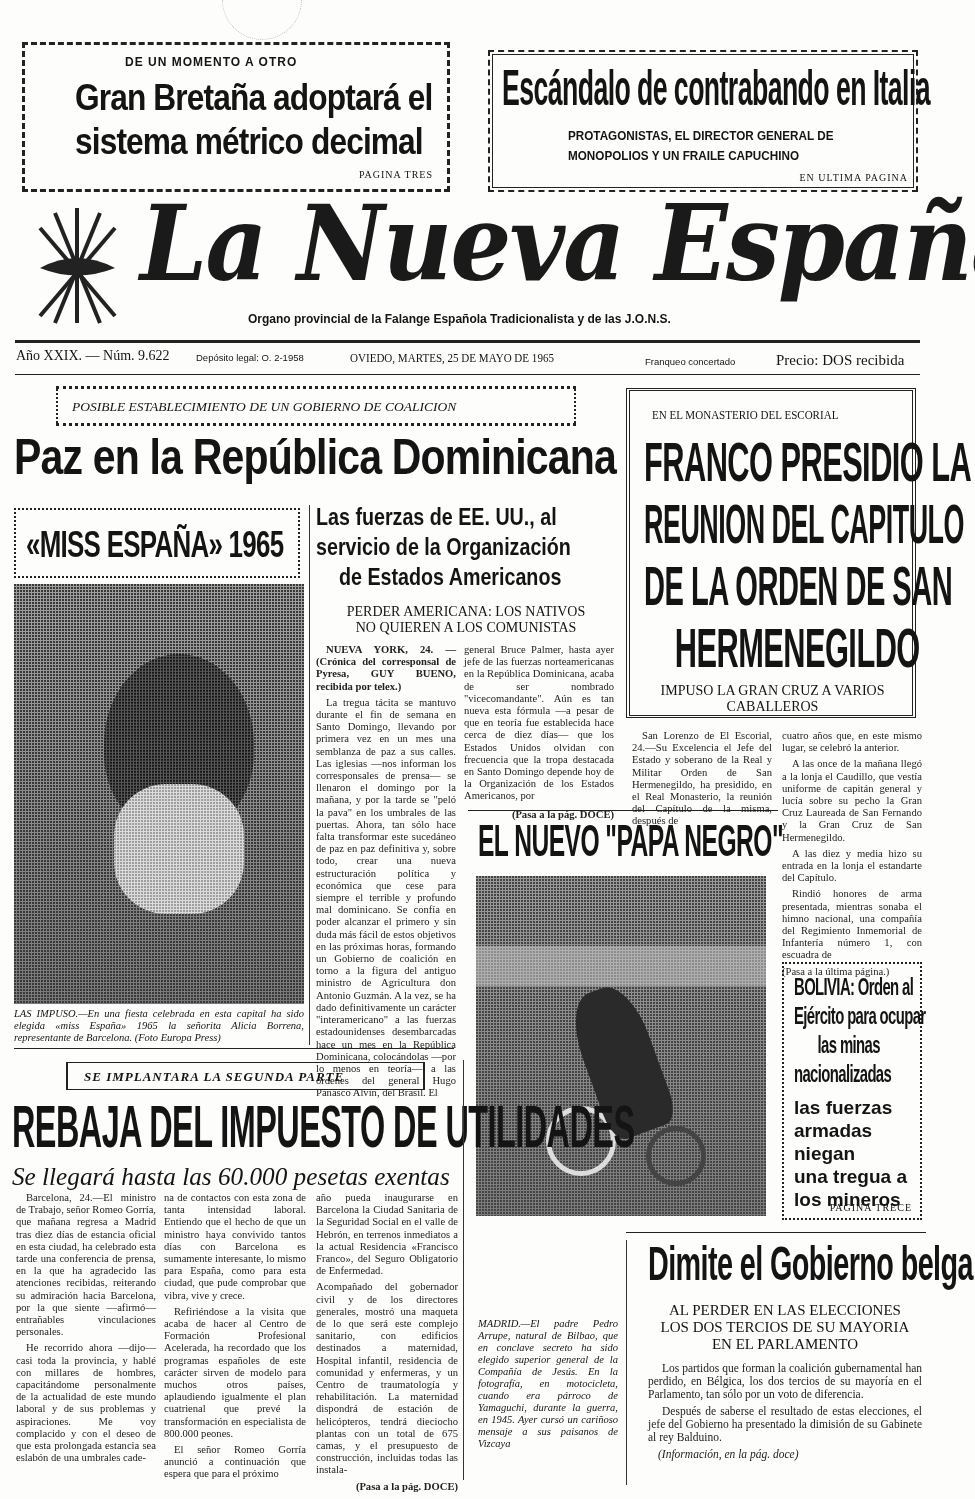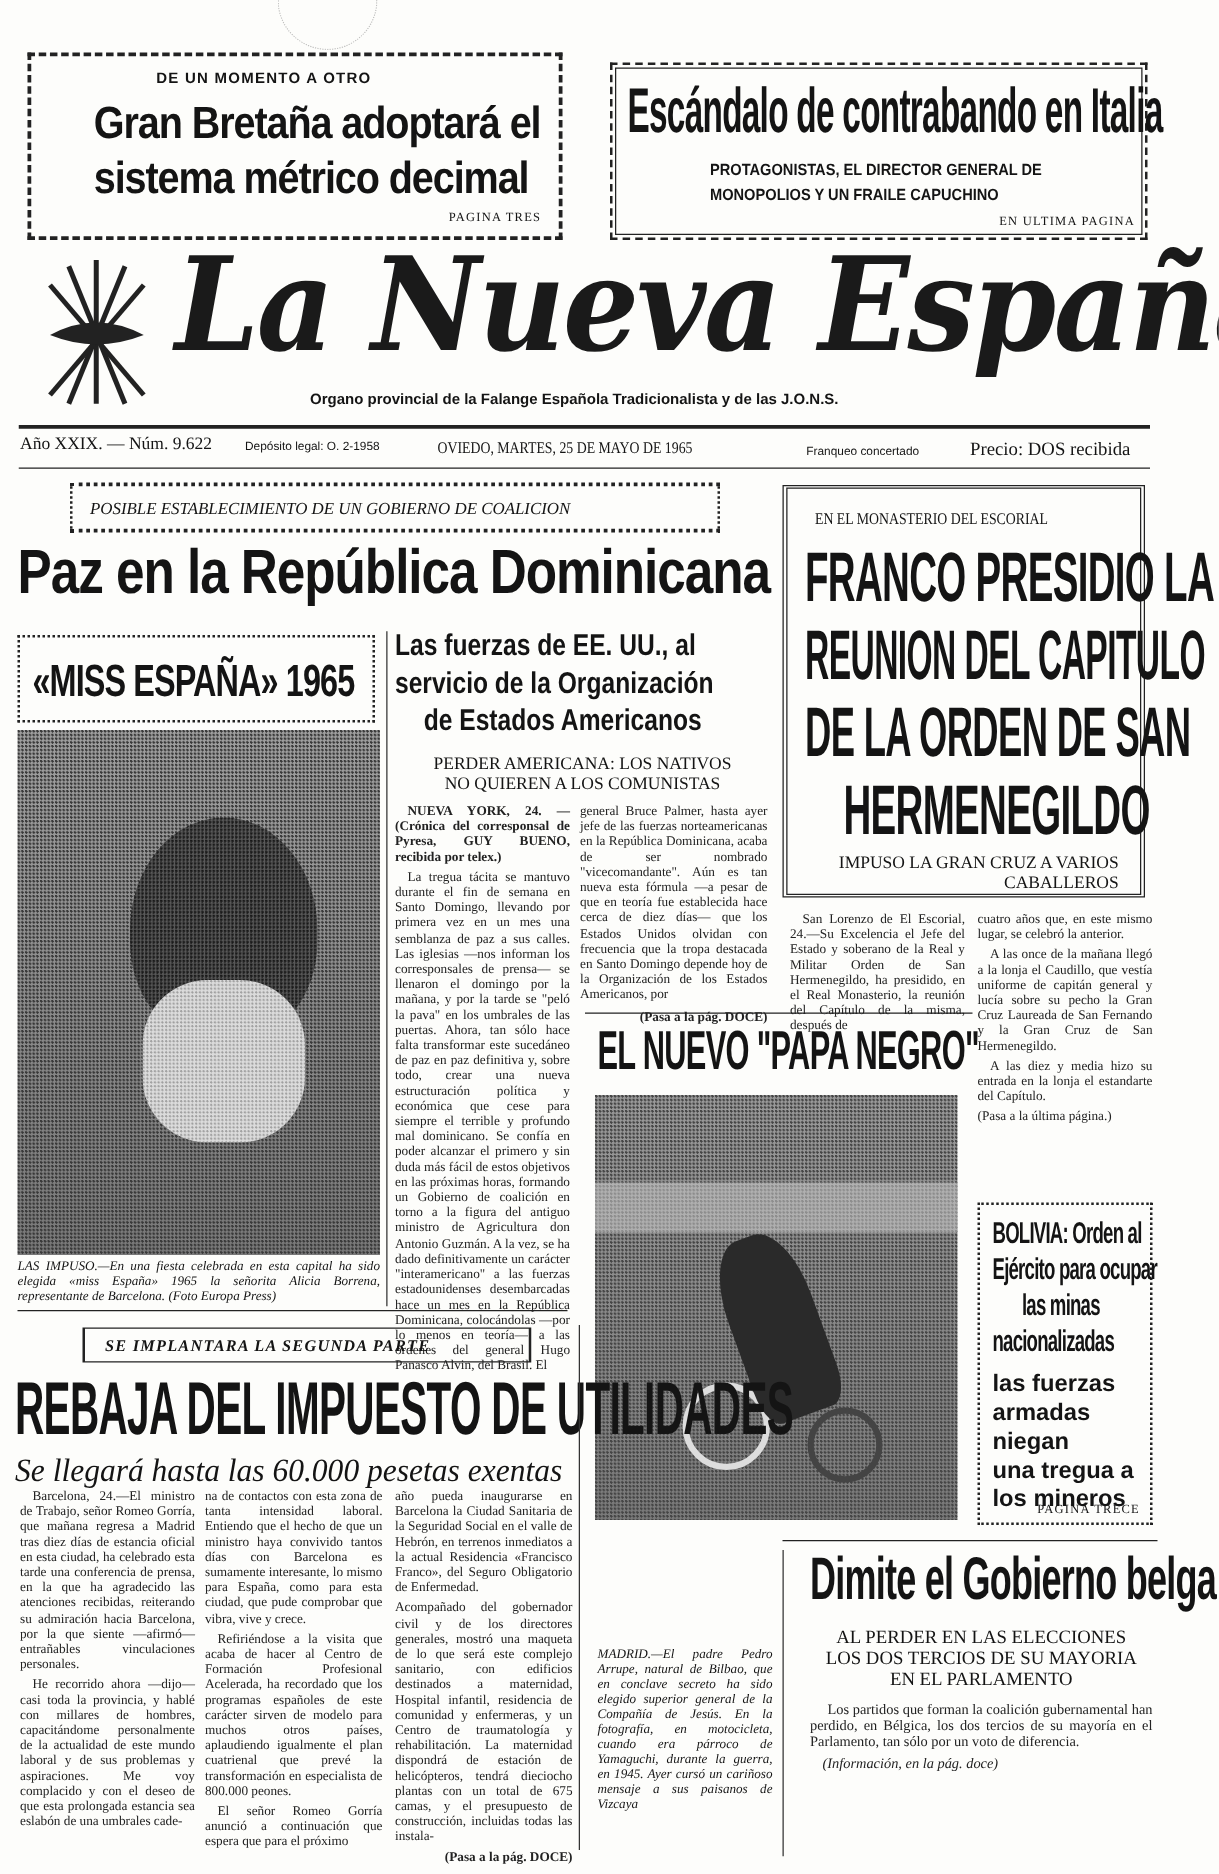--- a/index.html
+++ b/index.html
@@ -100,29 +100,30 @@
 </div>
 
 <div class="abs" style="left:626px;top:388px;width:290px;height:330px;border:3px double #222;border-left-width:4px;border-right-width:4px;">
   <div class="abs serif" style="left:22px;top:16px;font-size:13px;white-space:nowrap;transform:scaleX(.85);transform-origin:left top">EN EL MONASTERIO DEL ESCORIAL</div>
   <div class="abs cond" style="left:14px;top:40px;width:270px;text-align:center">
     <div style="font-size:56px;line-height:62px;transform:scaleX(.55);transform-origin:left top;white-space:nowrap;text-align:left">FRANCO PRESIDIO LA</div>
     <div style="font-size:56px;line-height:62px;transform:scaleX(.48);transform-origin:left top;white-space:nowrap;text-align:left">REUNION DEL CAPITULO</div>
     <div style="font-size:56px;line-height:62px;transform:scaleX(.52);transform-origin:left top;white-space:nowrap;text-align:left">DE LA ORDEN DE SAN</div>
     <div style="font-size:56px;line-height:62px;transform:scaleX(.55);transform-origin:left top;white-space:nowrap;text-align:left;padding-left:56px">HERMENEGILDO</div>
   </div>
-  <div class="abs serif" style="left:20px;top:292px;width:245px;text-align:right;font-size:14px;line-height:16px">IMPUSO LA GRAN CRUZ A VARIOS CABALLEROS</div>
+  <div class="abs serif" style="left:20px;top:292px;width:245px;text-align:center;font-size:14px;line-height:16px">IMPUSO LA GRAN CRUZ A VARIOS CABALLEROS</div>
 </div>
 <div class="abs body" style="left:632px;top:730px;width:140px">
   <p>San Lorenzo de El Escorial, 24.—Su Excelencia el Jefe del Estado y soberano de la Real y Militar Orden de San Hermenegildo, ha presidido, en el Real Monasterio, la reunión del Capítulo de la misma, después de</p>
 </div>
 <div class="abs body" style="left:782px;top:730px;width:140px">
   <p style="text-indent:0">cuatro años que, en este mismo lugar, se celebró la anterior.</p>
   <p>A las once de la mañana llegó a la lonja el Caudillo, que vestía uniforme de capitán general y lucía sobre su pecho la Gran Cruz Laureada de San Fernando y la Gran Cruz de San Hermenegildo.</p>
   <p>A las diez y media hizo su entrada en la lonja el estandarte del Capítulo.</p>
+  <p>Rindió honores de arma presentada, mientras sonaba el himno nacional, una compañía del Regimiento Inmemorial de Infantería número 1, con escuadra de</p>
   <p style="text-indent:0">(Pasa a la última página.)</p>
 </div>
 
 <div class="abs rule" style="left:468px;top:810px;width:310px;height:1px"></div>
 <div class="abs cond" style="left:478px;top:816px;font-size:44px;transform:scaleX(.56);white-space:nowrap">EL NUEVO "PAPA NEGRO"</div>
 <div class="abs photo" style="left:476px;top:876px;width:290px;height:340px">
   <div class="abs" style="left:0;top:70px;width:290px;height:40px;background:#c8c8c8;opacity:.55"></div>
   <div class="abs" style="left:70px;top:230px;width:70px;height:70px;border:5px solid #ddd;border-radius:50%"></div>
   <div class="abs" style="left:170px;top:250px;width:60px;height:60px;border:5px solid #444;border-radius:50%"></div>
   <div class="abs" style="left:110px;top:110px;width:70px;height:150px;background:#2a2a2a;border-radius:40% 40% 20% 20%;transform:rotate(-20deg)"></div>
@@ -170,14 +171,15 @@
 
 <div class="abs rule" style="left:626px;top:1232px;width:300px;height:1px"></div>
 <div class="abs cond" style="left:648px;top:1236px;font-size:48px;transform:scaleX(.6);white-space:nowrap">Dimite el Gobierno belga</div>
 <div class="abs serif" style="left:646px;top:1302px;width:278px;text-align:center;font-size:15px;line-height:17px">
   <div>AL PERDER EN LAS ELECCIONES</div>
   <div>LOS DOS TERCIOS DE SU MAYORIA</div>
   <div>EN EL PARLAMENTO</div>
 </div>
 <div class="abs body" style="left:648px;top:1362px;width:274px;font-size:11.5px;line-height:13px">
   <p style="text-indent:14px">Los partidos que forman la coalición gubernamental han perdido, en Bélgica, los dos tercios de su mayoría en el Parlamento, tan sólo por un voto de diferencia.</p>
+  <p style="text-indent:14px">Después de saberse el resultado de estas elecciones, el jefe del Gobierno ha presentado la dimisión de su Gabinete al rey Balduino.</p>
   <p style="text-align:left;font-style:italic">(Información, en la pág. doce)</p>
 </div>
 
 </body></html>

